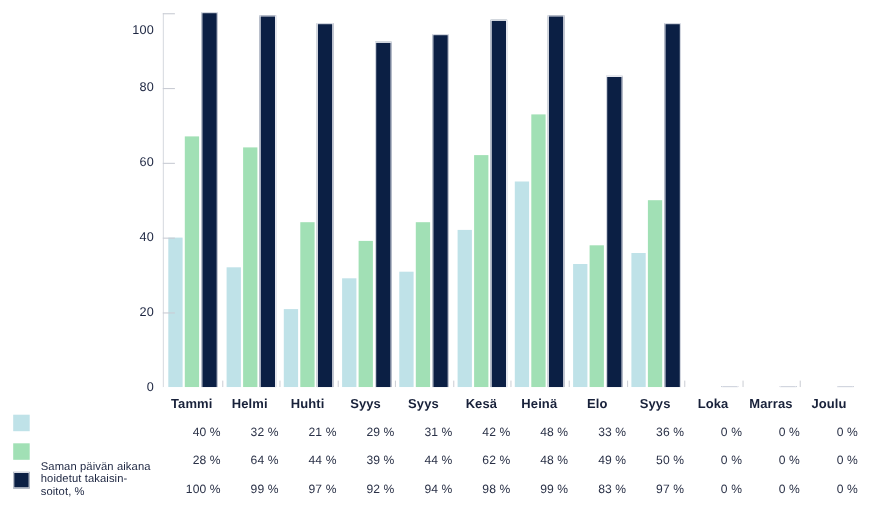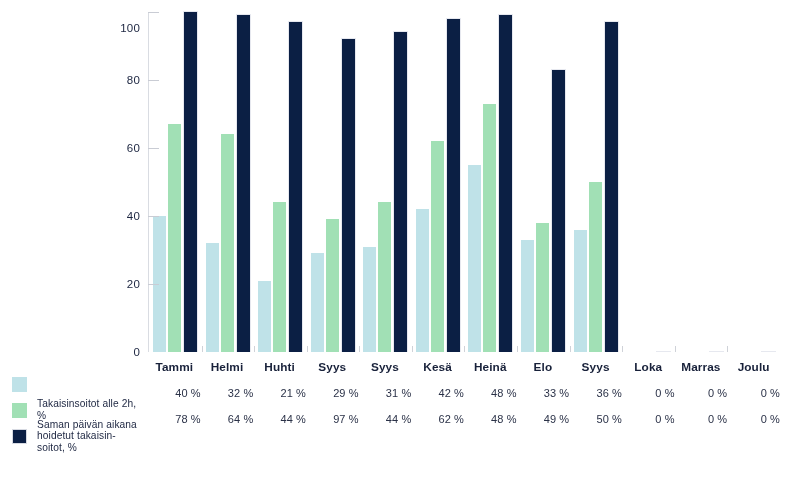--- a/index.html
+++ b/index.html
@@ -259,21 +259,20 @@
     </div>
 
   <div class="x-baseline"></div>
 
   <div class="legend">
       <div class="legend-row r0">
         <span class="swatch s0" style="background: rgb(191, 226, 232);"></span>
       </div>
       <div class="legend-row r1">
         <span class="swatch s1" style="background: rgb(161, 224, 181);"></span>
-        <span class="legend-label">Takaisinsoitot alle 2h, %</span>
       </div>
       <div class="legend-row r2">
         <span class="swatch s2" style="background: rgb(11, 31, 68);"></span>
         <span class="legend-label">Saman päivän aikana<br>hoidetut takaisin-<br>soitot, %</span>
       </div>
     </div>
 
   <div class="table">
     <table>
       <thead>
@@ -301,30 +300,44 @@
             <td>31 %</td>
             <td>42 %</td>
             <td>48 %</td>
             <td>33 %</td>
             <td>36 %</td>
             <td>0 %</td>
             <td>0 %</td>
             <td>0 %</td>
           </tr>
           <tr>
-            <td>78 %</td>
+            <td>28 %</td>
             <td>64 %</td>
             <td>44 %</td>
-            <td>97 %</td>
+            <td>39 %</td>
             <td>44 %</td>
             <td>62 %</td>
             <td>48 %</td>
             <td>49 %</td>
             <td>50 %</td>
             <td>0 %</td>
             <td>0 %</td>
             <td>0 %</td>
           </tr>
+          <tr>
+            <td>100 %</td>
+            <td>99 %</td>
+            <td>97 %</td>
+            <td>92 %</td>
+            <td>94 %</td>
+            <td>98 %</td>
+            <td>99 %</td>
+            <td>83 %</td>
+            <td>97 %</td>
+            <td>0 %</td>
+            <td>0 %</td>
+            <td>0 %</td>
+          </tr>
         </tbody>
     </table>
   </div>
 
 </div>
 
 </body></html>

